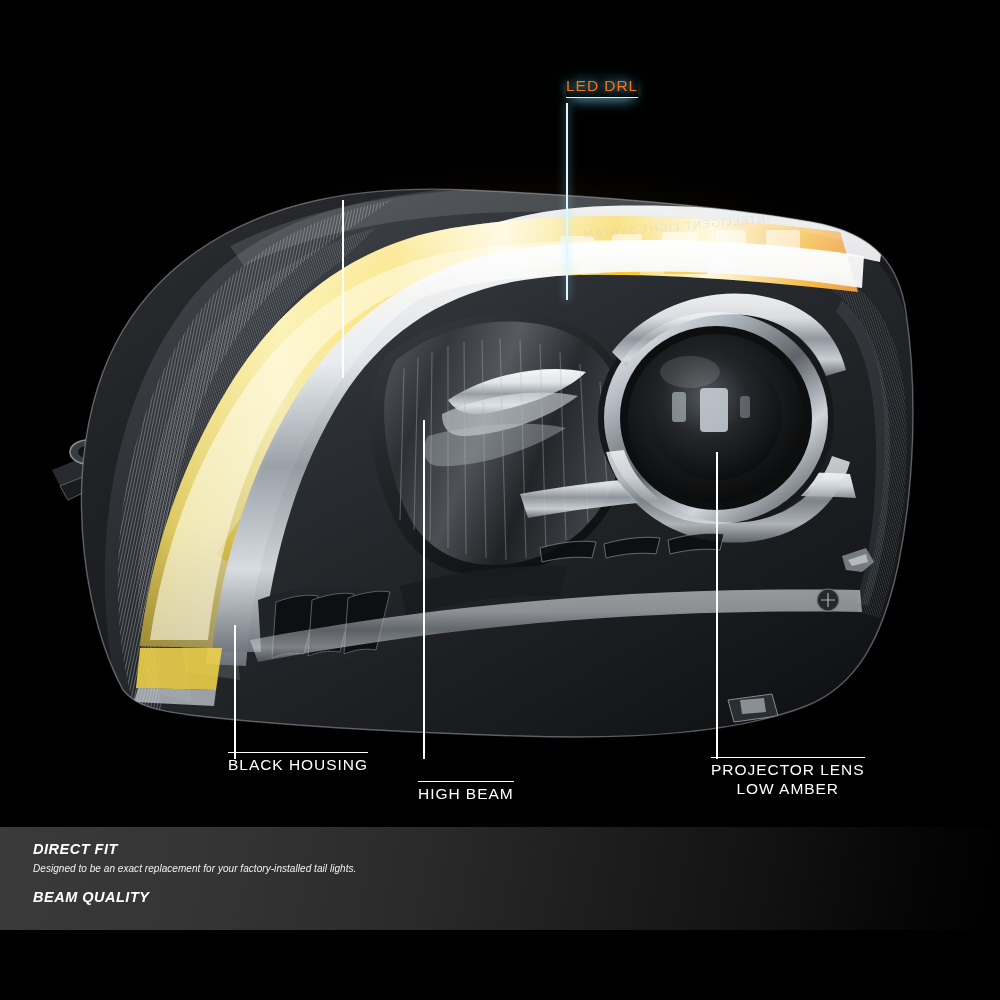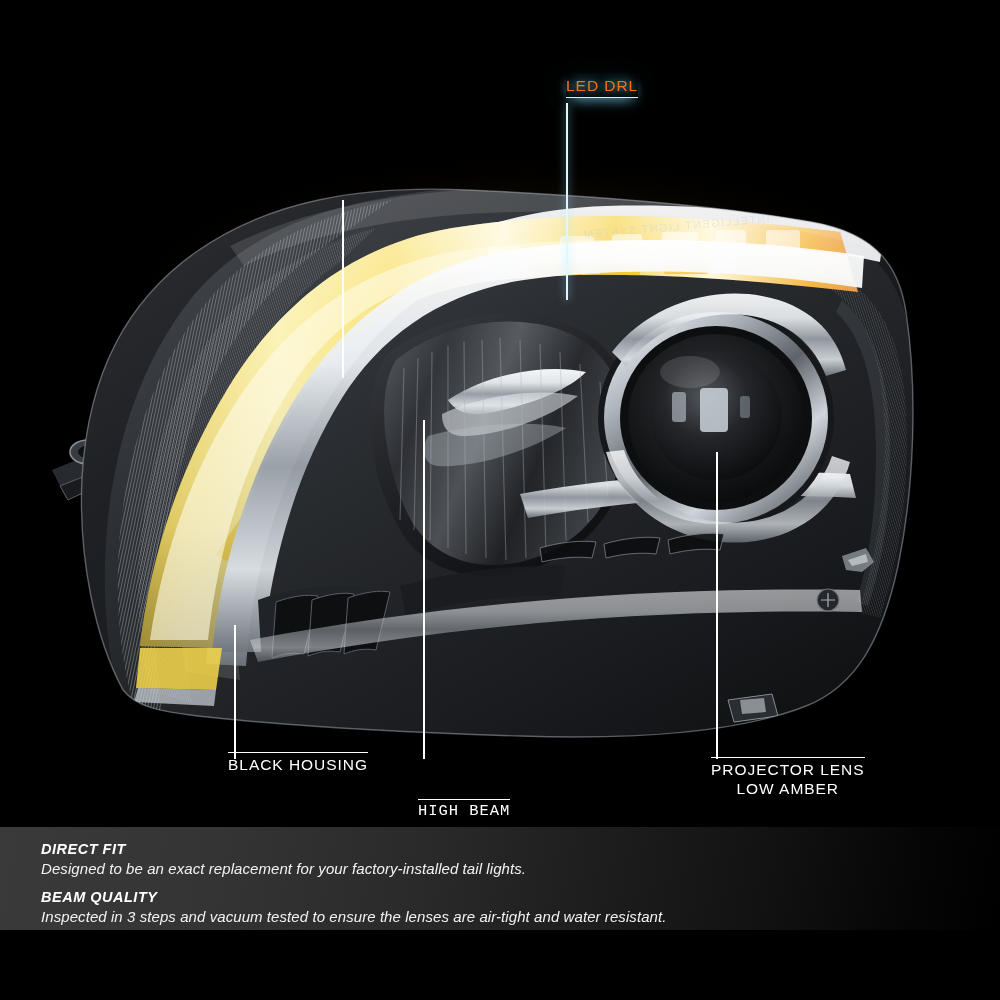--- a/index.html
+++ b/index.html
@@ -73,32 +73,32 @@
   #caption-band {
     position: absolute;
     left: 0;
     top: 827px;
     width: 1000px;
     height: 103px;
     background: linear-gradient(100deg,
        #3a3a3a 0%, #343434 22%, #2a2a2a 42%,
        #1d1d1d 60%, #121212 76%, #060606 90%, #000000 100%);
   }
-  .cap-block { position: absolute; left: 41px; }
+  .cap-block { position: absolute; left: 33px; }
   .cap-head {
     font-style: italic;
     font-weight: bold;
     font-size: 14.5px;
     color: #ffffff;
     letter-spacing: .035em;
     line-height: 17px;
   }
   .cap-body {
     font-style: italic;
-    font-size: 15px;
+    font-size: 10px;
     color: #f2f2f2;
     letter-spacing: .005em;
     line-height: 18px;
     margin-top: 2px;
   }
 </style>
 </head>
 <body>
 
 <div id="stage">
@@ -444,37 +444,36 @@
   <div class="leader glow-line" style="left:566px; top:103px; height:197px;"></div>
 
   <div class="leader" style="left:342px; top:200px; height:178px;"></div>
 
   <div class="leader" style="left:234px; top:625px; height:134px;"></div>
   <div class="callout rule-over" style="left:228px; top:752px;">
     <span class="callout-text">BLACK HOUSING</span>
   </div>
 
   <div class="leader" style="left:423px; top:420px; height:339px;"></div>
-  <div class="callout rule-over" style="left:418px; top:799px;font-family:Liberation Mono, monospace;">
+  <div class="callout rule-over" style="left:418px; top:781px;">
     <span class="callout-text">HIGH BEAM</span>
   </div>
 
   <div class="leader" style="left:716px; top:452px; height:307px;"></div>
   <div class="callout rule-over centered" style="left:711px; top:757px;">
     <span class="callout-text">PROJECTOR LENS</span>
     <span class="callout-text">LOW AMBER</span>
   </div>
 
   <div id="caption-band">
 
     <div class="cap-block" style="top:14px;">
       <div class="cap-head">DIRECT FIT</div>
       <div class="cap-body">Designed to be an exact replacement for your factory-installed tail lights.</div>
     </div>
 
     <div class="cap-block" style="top:62px;">
       <div class="cap-head">BEAM QUALITY</div>
-      <div class="cap-body">Inspected in 3 steps and vacuum tested to ensure the lenses are air-tight and water resistant.</div>
     </div>
 
   </div>
 
 </div>
 
 </body></html>

